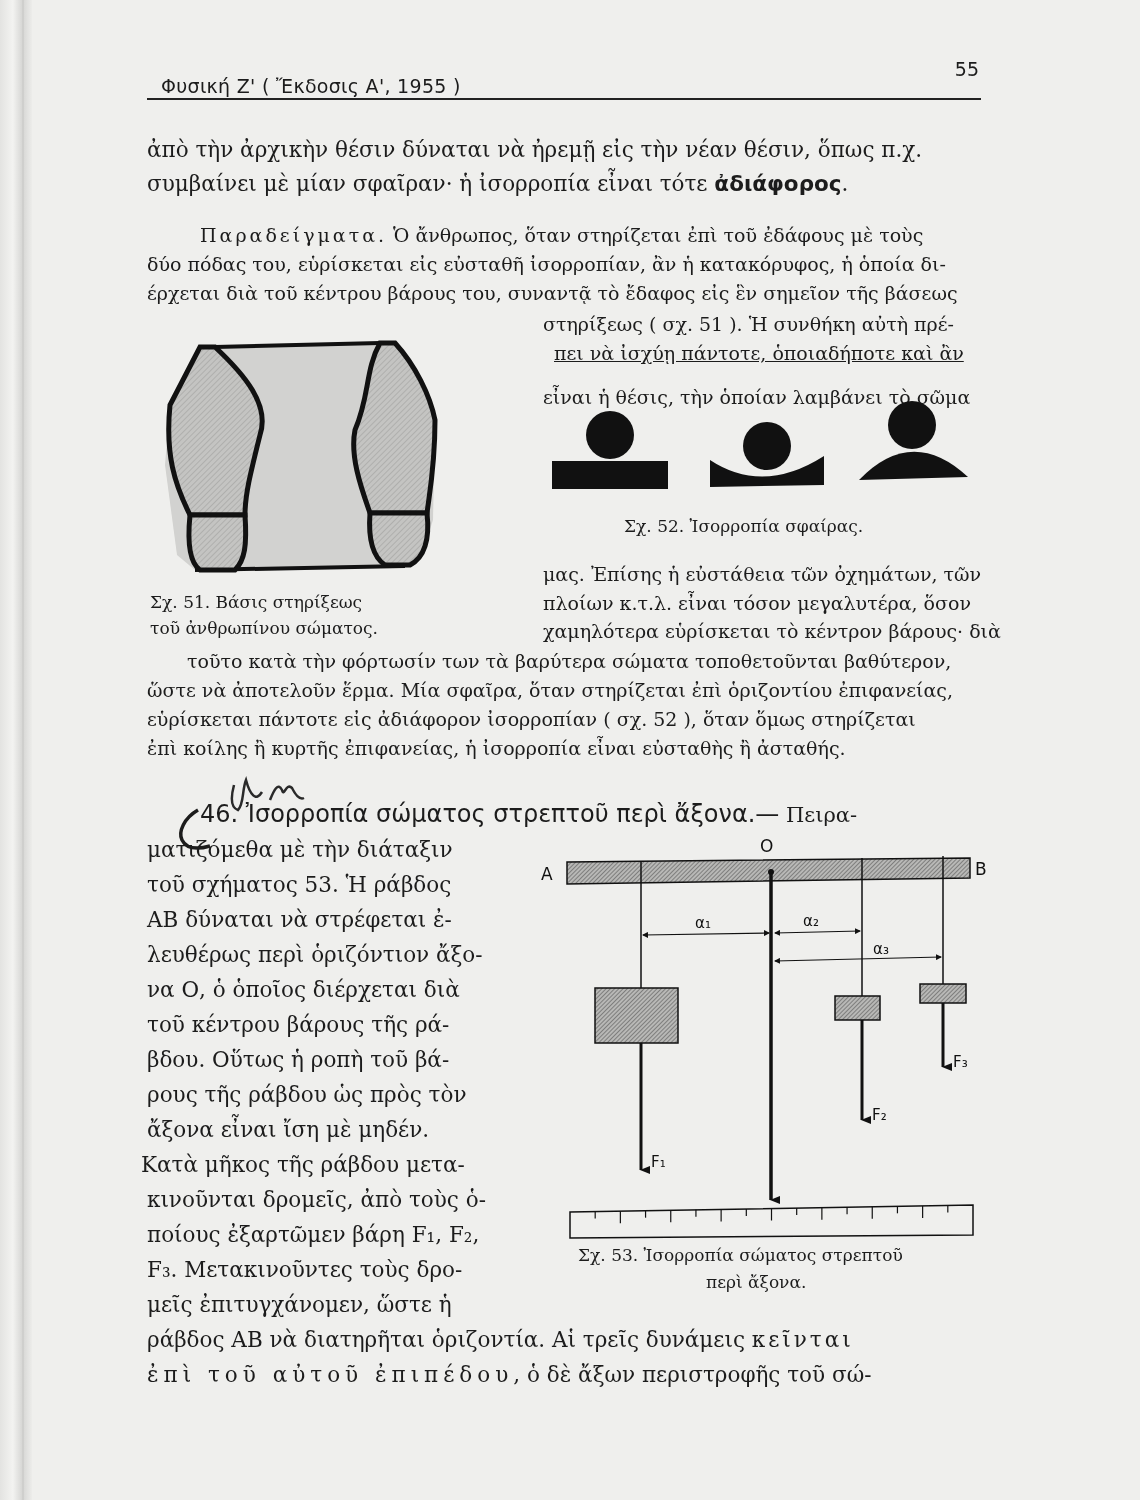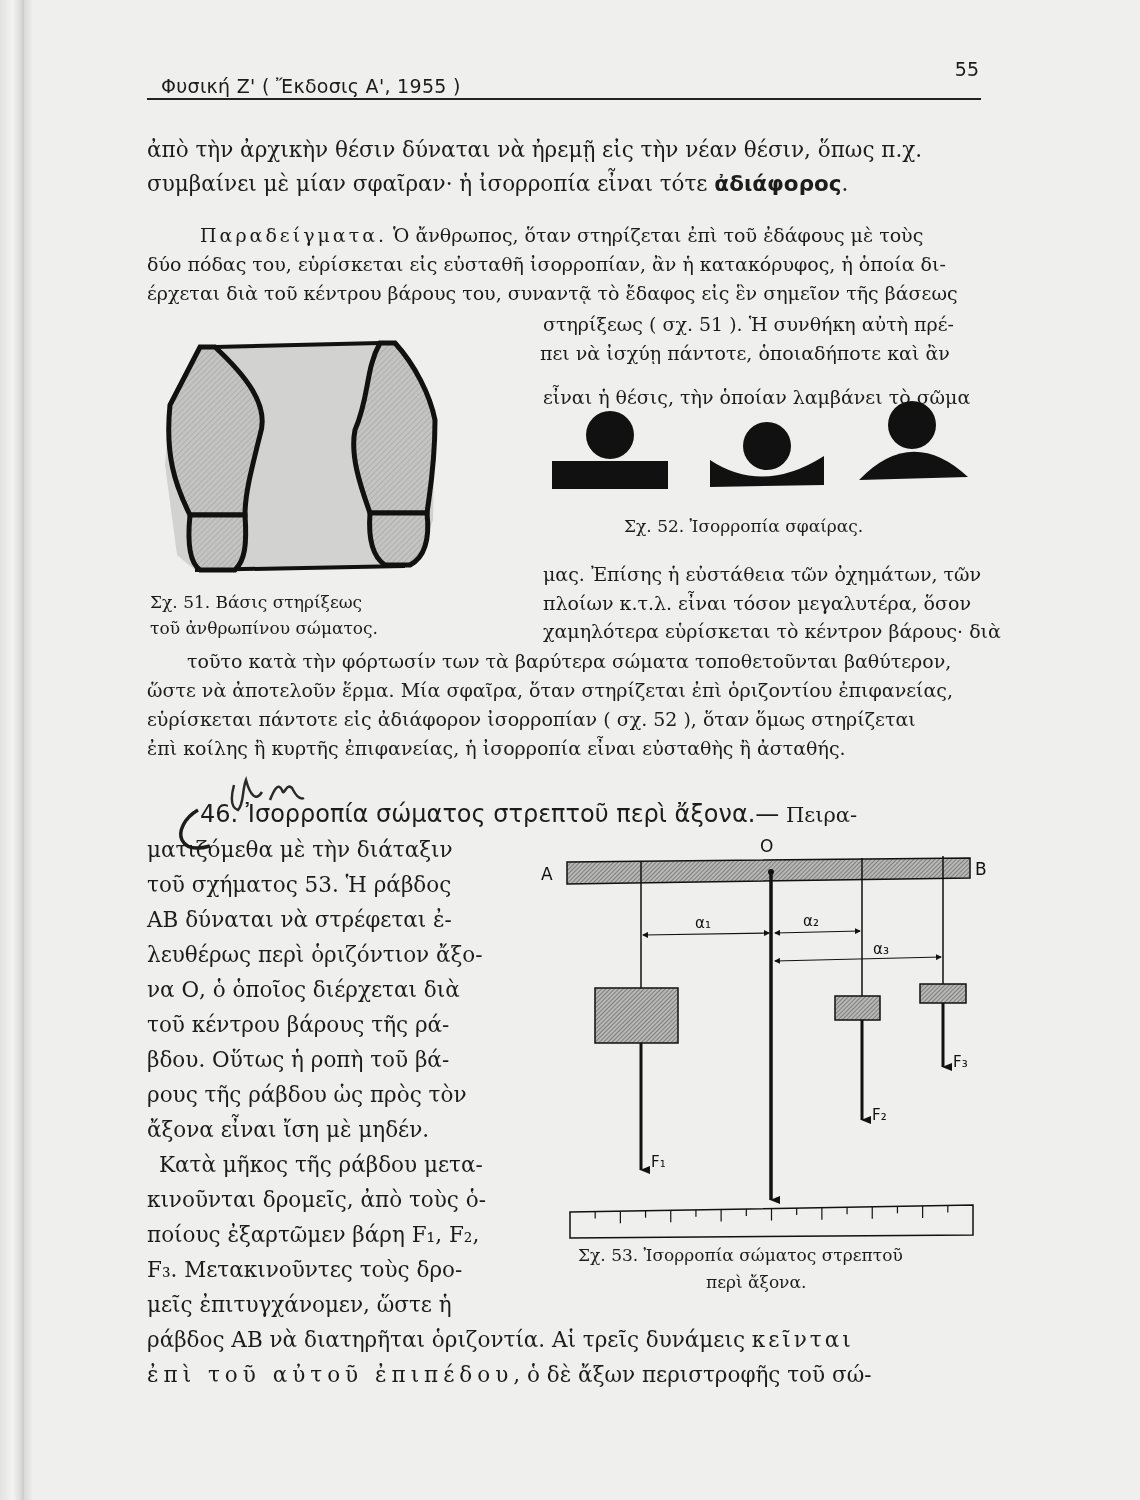--- a/index.html
+++ b/index.html
@@ -52,21 +52,21 @@
 </div>
 
 <div class="line l-lg" style="left:147px; top:137px;">ἀπὸ τὴν ἀρχικὴν θέσιν δύναται νὰ ἠρεμῇ εἰς τὴν νέαν θέσιν, ὅπως π.χ.</div>
 <div class="line l-lg" style="left:147px; top:171px;"><span>συμβαίνει μὲ μίαν σφαῖραν· ἡ ἰσορροπία εἶναι τότε</span> <span class="bold">ἀδιάφορος</span><span>.</span></div>
 
 <div class="line l-md" style="left:200px; top:224px;"><span class="spaced">Παραδείγματα.</span><span> Ὁ ἄνθρωπος, ὅταν στηρίζεται ἐπὶ τοῦ ἐδάφους μὲ τοὺς</span></div>
 <div class="line l-md" style="left:147px; top:253px;">δύο πόδας του, εὑρίσκεται εἰς εὐσταθῆ ἰσορροπίαν, ἂν ἡ κατακόρυφος, ἡ ὁποία δι-</div>
 <div class="line l-md" style="left:147px; top:282px;">έρχεται διὰ τοῦ κέντρου βάρους του, συναντᾷ τὸ ἔδαφος εἰς ἓν σημεῖον τῆς βάσεως</div>
 
 <div class="line l-md" style="left:543px; top:313px;">στηρίξεως ( σχ. 51 ). Ἡ συνθήκη αὐτὴ πρέ-</div>
-<div class="line l-md" style="left:540px; top:342px;">πει νὰ ἰσχύῃ πάντοτε, ὁποιαδήποτε καὶ ἂν</div>
+<div class="line l-md" style="left:554px; top:342px;text-decoration:underline;">πει νὰ ἰσχύῃ πάντοτε, ὁποιαδήποτε καὶ ἂν</div>
 <div class="line l-md" style="left:543px; top:386px;">εἶναι ἡ θέσις, τὴν ὁποίαν λαμβάνει τὸ σῶμα</div>
 
 <svg style="left:155px; top:335px;" width="285" height="240" viewBox="0 0 285 240">
   <defs>
     <pattern id="hatch" width="4" height="4" patternUnits="userSpaceOnUse" patternTransform="rotate(45)">
       <rect width="4" height="4" fill="#c4c4c2"></rect>
       <line x1="0" y1="0" x2="0" y2="4" stroke="#9a9a98" stroke-width="1"></line>
     </pattern>
     <pattern id="hatchDark" width="3" height="3" patternUnits="userSpaceOnUse" patternTransform="rotate(45)">
       <rect width="3" height="3" fill="#b0b0ae"></rect>
@@ -122,21 +122,21 @@
 <div>
   <div class="line l-lg" style="left:147px; top:837px;">ματιζόμεθα μὲ τὴν διάταξιν</div>
   <div class="line l-lg" style="left:147px; top:872px;">τοῦ σχήματος 53. Ἡ ράβδος</div>
   <div class="line l-lg" style="left:147px; top:907px;">ΑΒ δύναται νὰ στρέφεται ἐ-</div>
   <div class="line l-lg" style="left:147px; top:942px;">λευθέρως περὶ ὁριζόντιον ἄξο-</div>
   <div class="line l-lg" style="left:147px; top:977px;">να Ο, ὁ ὁποῖος διέρχεται διὰ</div>
   <div class="line l-lg" style="left:147px; top:1012px;">τοῦ κέντρου βάρους τῆς ρά-</div>
   <div class="line l-lg" style="left:147px; top:1047px;">βδου. Οὕτως ἡ ροπὴ τοῦ βά-</div>
   <div class="line l-lg" style="left:147px; top:1082px;">ρους τῆς ράβδου ὡς πρὸς τὸν</div>
   <div class="line l-lg" style="left:147px; top:1117px;">ἄξονα εἶναι ἴση μὲ μηδέν.</div>
-  <div class="line l-lg" style="left:159px; top:1152px;">Κατὰ μῆκος τῆς ράβδου μετα-</div>
+  <div class="line l-lg" style="left:141px; top:1152px;">Κατὰ μῆκος τῆς ράβδου μετα-</div>
   <div class="line l-lg" style="left:147px; top:1187px;">κινοῦνται δρομεῖς, ἀπὸ τοὺς ὁ-</div>
   <div class="line l-lg" style="left:147px; top:1222px;text-align:right;">ποίους ἐξαρτῶμεν βάρη F₁, F₂,</div>
   <div class="line l-lg" style="left:147px; top:1257px;">F₃. Μετακινοῦντες τοὺς δρο-</div>
   <div class="line l-lg" style="left:147px; top:1292px;">μεῖς ἐπιτυγχάνομεν, ὥστε ἡ</div>
 </div>
 
 <svg style="left:535px; top:830px;" width="470" height="400" viewBox="0 0 470 400">
   <defs>
     <pattern id="hatchLever" width="3" height="3" patternUnits="userSpaceOnUse" patternTransform="rotate(45)">
       <rect width="3" height="3" fill="#b8b8b6"></rect>

